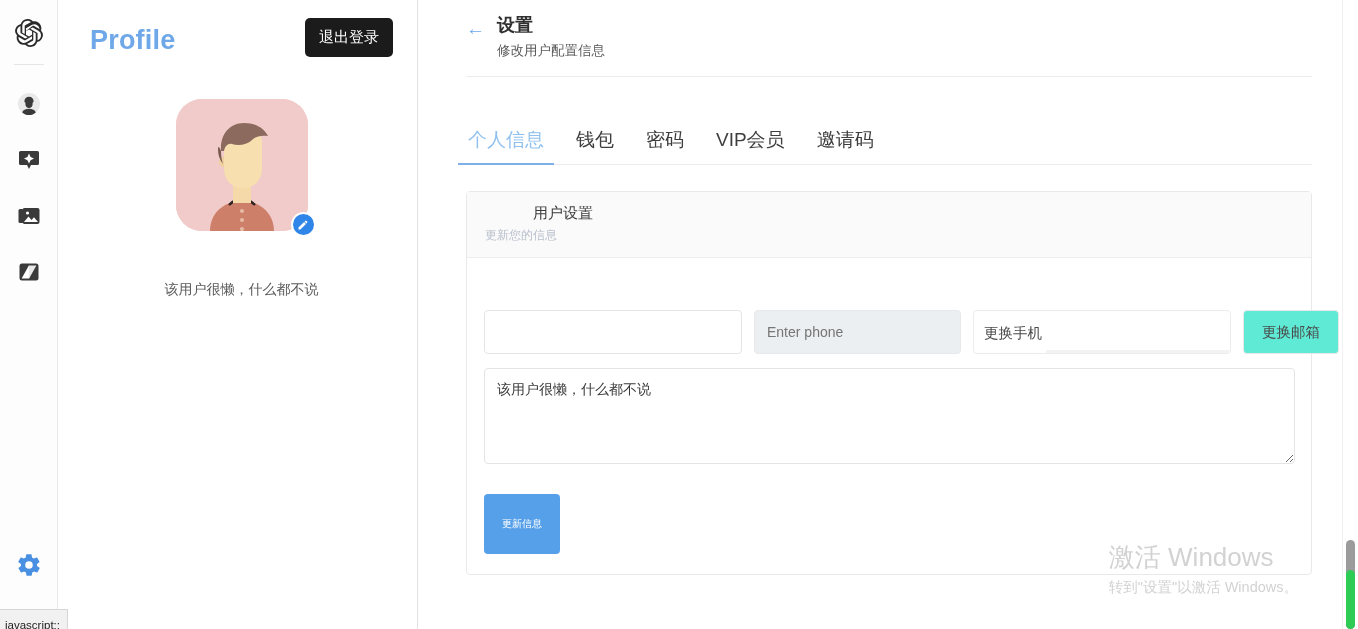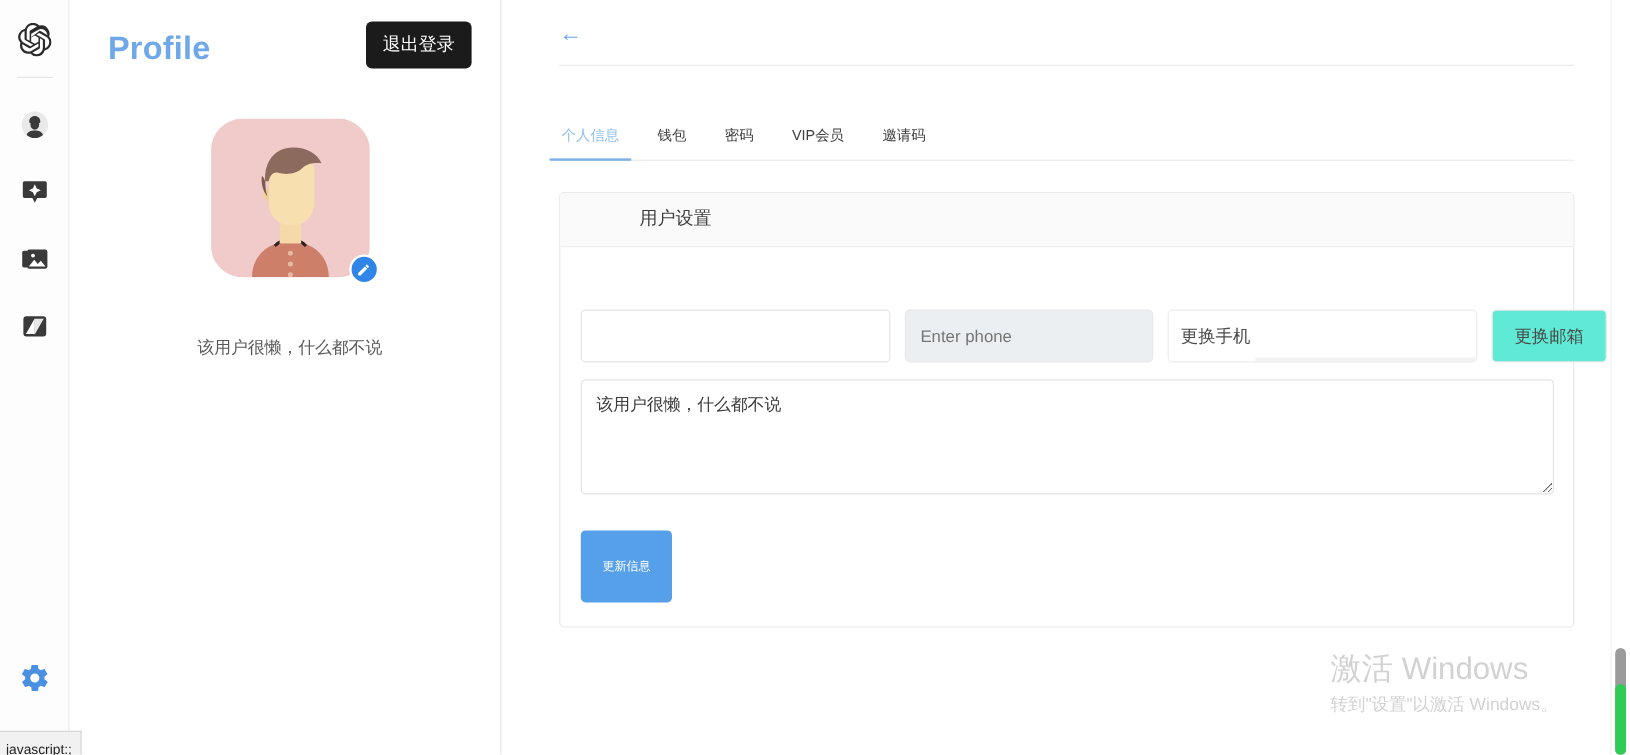--- a/index.html
+++ b/index.html
@@ -175,21 +175,21 @@
 
   .tabs {
     margin-top: 44px;
     display: flex;
     align-items: flex-end;
     gap: 28px;
     border-bottom: 1px solid #ececec;
     position: relative;
   }
   .tab {
-    font-size: 12px;
+    font-size: 19px;
     color: #3e3e3e;
     padding: 6px 2px 11px 2px;
     cursor: pointer;
     position: relative;
     white-space: nowrap;
   }
   .tab.active {
     color: #8fc0ee;
   }
   .tab.active:after {
@@ -460,34 +460,39 @@
       </div>
     </div>
 
     <div class="profile-bio">该用户很懒，什么都不说</div>
   </div>
 
   <div class="main">
 
     <div class="page-head">
       <div class="back-arrow">←</div>
+      <div>
+        <div class="page-title">设置</div>
+        <div class="page-sub">修改用户配置信息</div>
+      </div>
     </div>
     <div class="head-rule"></div>
 
     <div class="tabs">
       <div class="tab active">个人信息</div>
       <div class="tab">钱包</div>
       <div class="tab">密码</div>
       <div class="tab">VIP会员</div>
       <div class="tab">邀请码</div>
     </div>
 
     <div class="card">
       <div class="card-head">
         <div class="card-title">用户设置</div>
+        <div class="card-sub">更新您的信息</div>
       </div>
       <div class="card-body">
 
         <div class="form-row">
           <input class="fld-name" type="text" placeholder="" style="">
           <input class="fld-phone" type="text" placeholder="Enter phone" style="">
           <div class="chg-phone-slot">
             <button class="chg-phone-btn">更换手机</button>
           </div>
           <button class="chg-mail-btn">更换邮箱</button>

